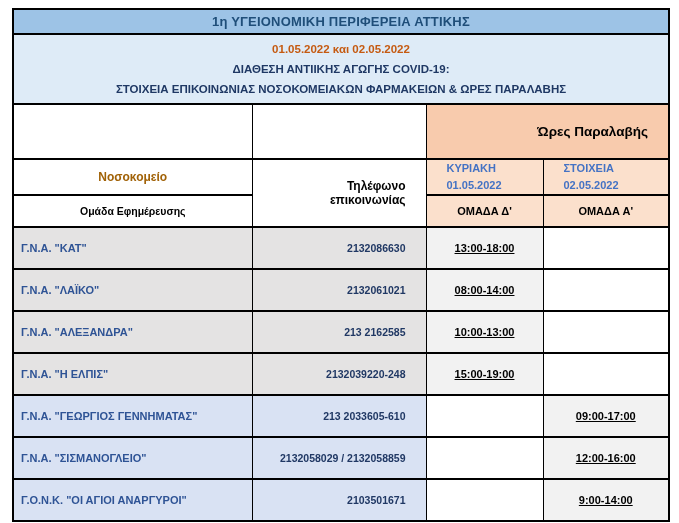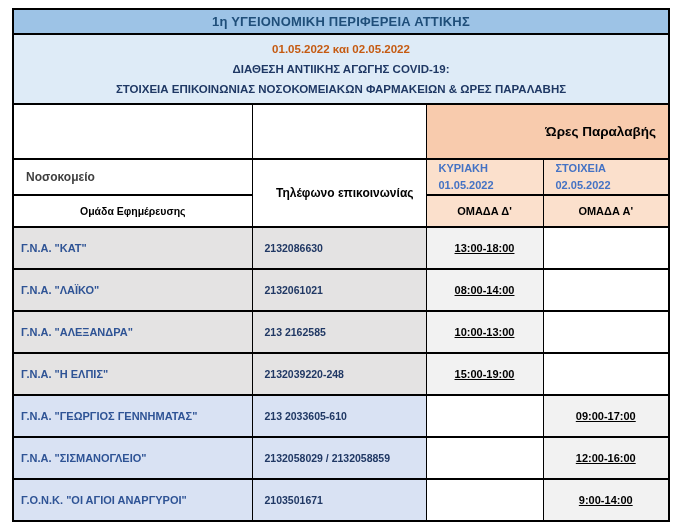--- a/index.html
+++ b/index.html
@@ -14,21 +14,21 @@
   .sheet { position: absolute; left: 12px; top: 8px; width: 656px; }
   table.main {
     border-collapse: collapse;
     table-layout: fixed;
     width: 656px;
   }
   td {
     border: 1px solid #000;
     border-top-width: 2px;
     border-bottom-width: 2px;
-    padding: 0 12px;
+    padding: 0 20px;
     overflow: hidden;
     vertical-align: middle;
   }
   table.main { border: 2px solid #000; }
 
   
   .title-cell {
     background: #9DC3E6;
     height: 25px;
     text-align: center;
@@ -51,21 +51,21 @@
   
   .empty-head { background: #ffffff; height: 55px; }
   .pickup-head {
     background: #F8CBAD;
     text-align: right;
     color: #000;
     font-size: 13.5px;
   }
   .hospital-head {
     background: #ffffff; height: 34px;
-    text-align: left; color: #404040; font-size: 12px;
+    text-align: center; color: #a16207; font-size: 12px;
   }
   .phone-head {
     background: #ffffff;
     text-align: right; color: #000; font-size: 12px;
   }
   .day-head {
     background: #FBE0CC;
     text-align: left;
     color: #4472C4;
     font-size: 11px;
@@ -82,21 +82,21 @@
 
   
   tr.data-row td { height: 42px; }
   td.c-name {
     text-align: left;
     color: #2E5395;
     font-size: 11px;
     padding-left: 7px;
   }
   td.c-phone {
-    text-align: left;
+    text-align: right;
     color: #203864;
     font-size: 10.5px;
   }
   td.c-sun, td.c-mon {
     text-align: center;
     color: #000;
     font-size: 11px;
     text-decoration: underline;
   }
   tr.gd td.c-name, tr.gd td.c-phone { background: #E4E3E3; }

